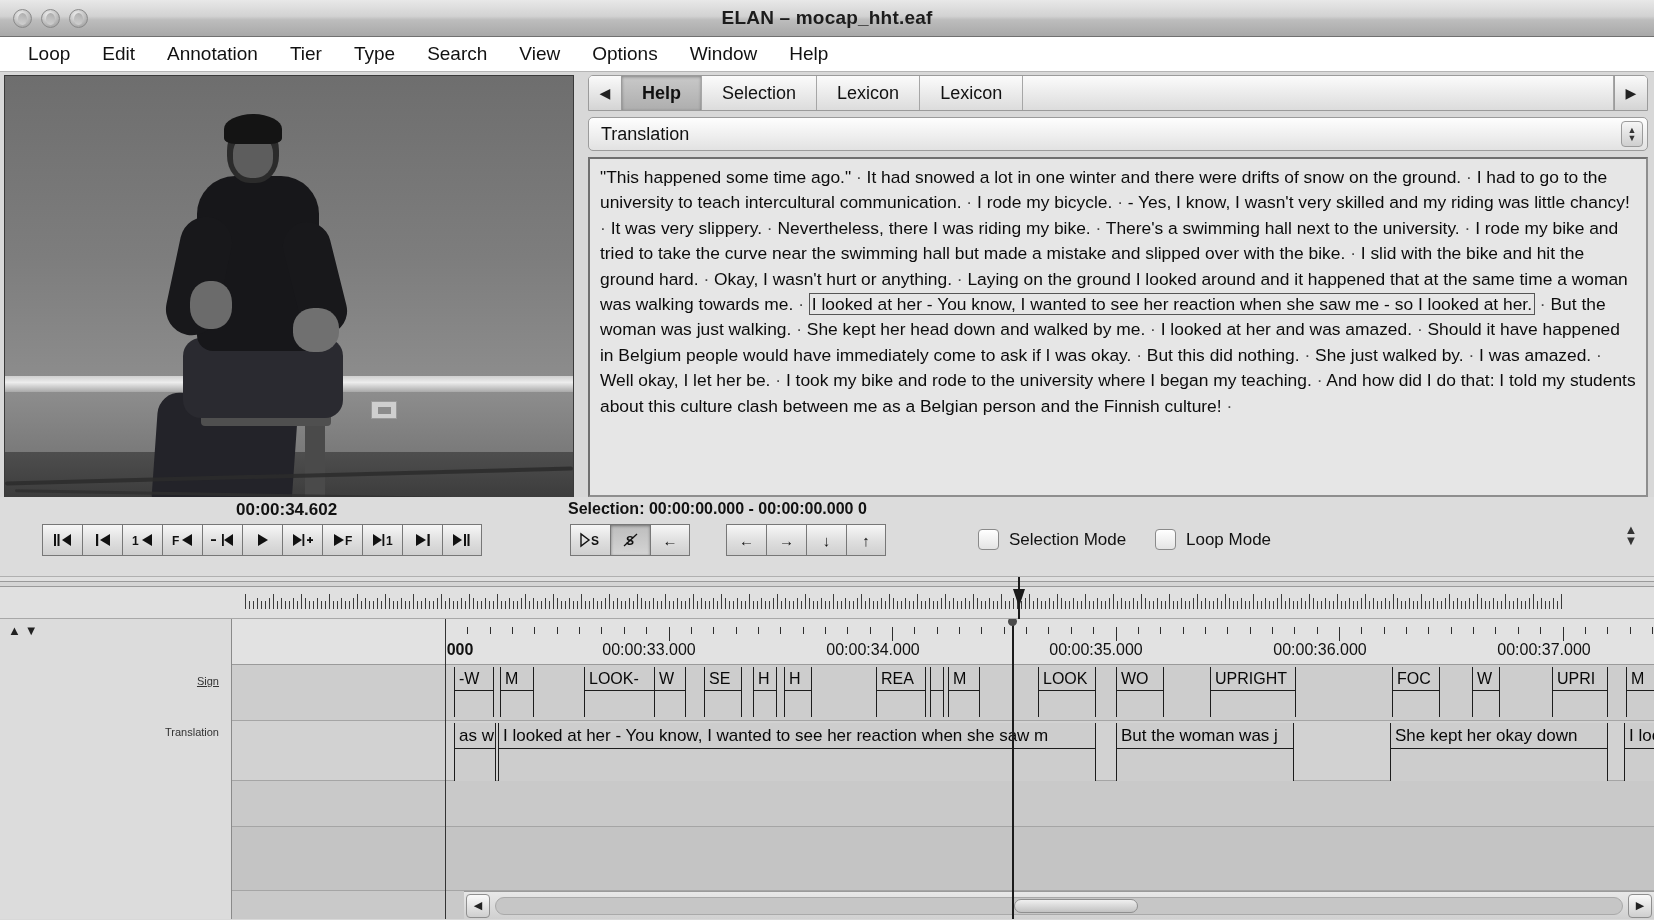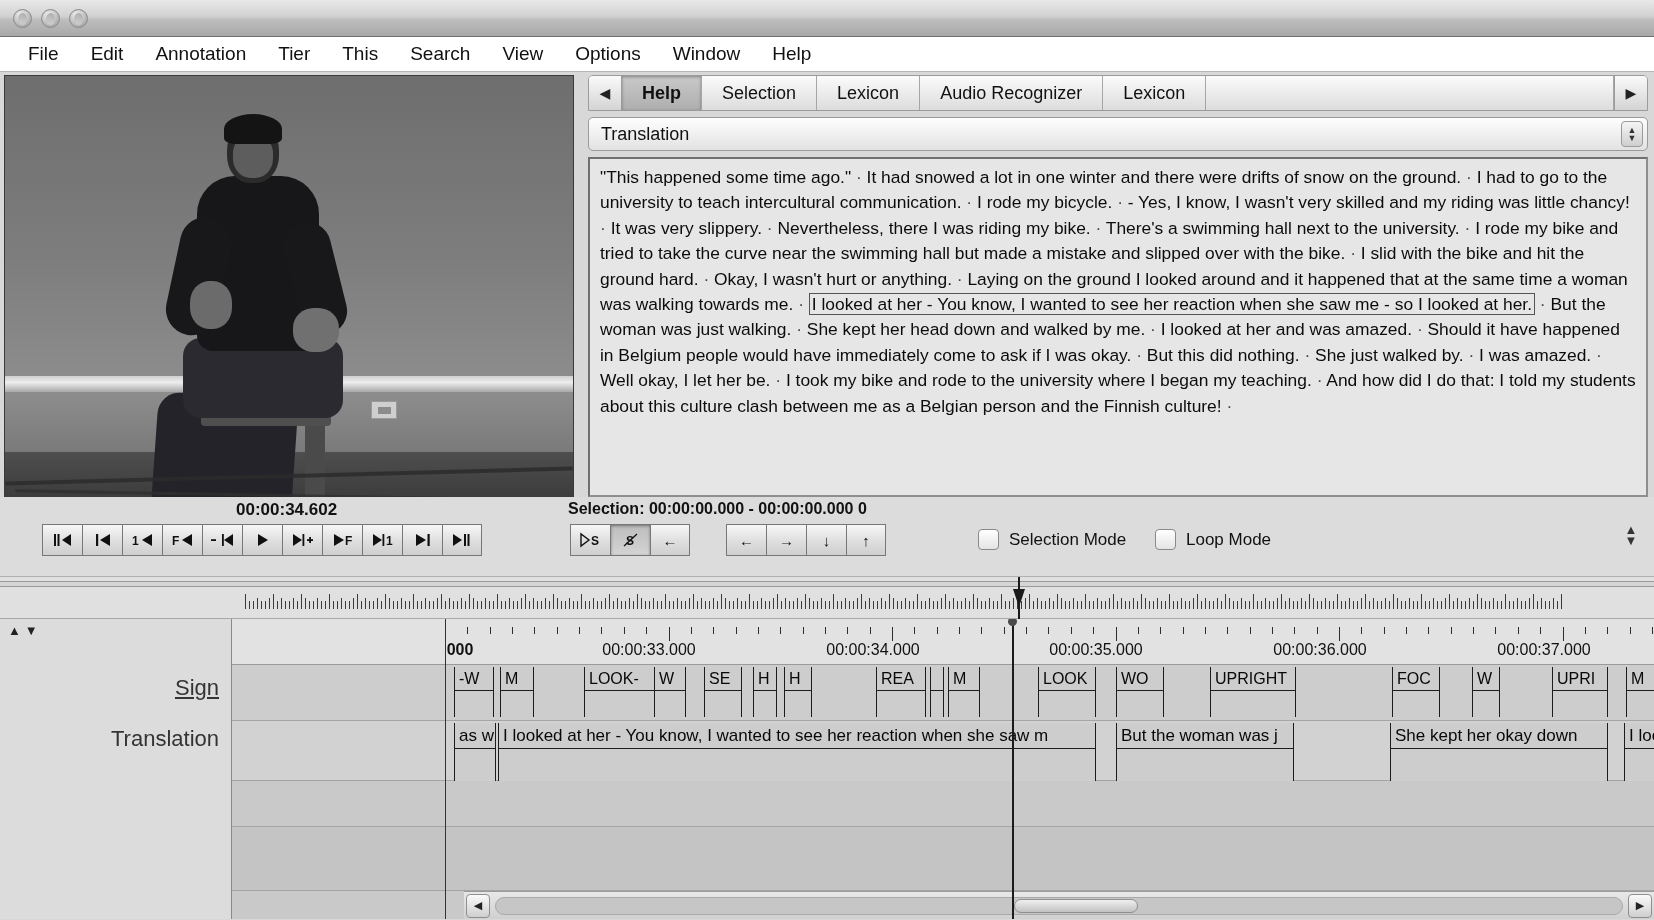--- a/index.html
+++ b/index.html
@@ -215,21 +215,21 @@
     background:#1a1a1a; clip-path: polygon(50% 100%, 0 0, 100% 0);}
 
   
   #timeline { height: 300px; background:#d4d4d4; position:relative; display:flex; }
   #tier-labels {
     width: 232px; background:#dcdcdc; position:relative;
     border-right:1px solid #8a8a8a;
   }
   #sort-arrows { position:absolute; left:8px; top:4px; font-size:13px; color:#222; letter-spacing:4px;}
   .tier-label {
-    position:absolute; right:12px; font-size:22px; color:#333; text-align:center;
+    position:absolute; right:12px; font-size:11px; color:#333; text-align:center;
   }
   .tier-label.active { color:#333; text-decoration: underline; }
 
   #tracks { flex:1; position:relative; background:#c9c9c9; overflow:hidden; }
   #ruler {
     position:absolute; left:0; right:0; top:0; height:46px;
     background:#e2e2e2; border-bottom:1px solid #9a9a9a;
   }
   .rtick { position:absolute; top:8px; width:1px; background:#2e2e2e; }
   .rtick.major { height:14px; width:1.4px; }
@@ -282,28 +282,29 @@
 </style>
 </head>
 <body>
 
 <div id="titlebar">
   <div id="window-buttons">
     <div class="win-btn"></div>
     <div class="win-btn"></div>
     <div class="win-btn"></div>
   </div>
+  <div id="title-text">ELAN – mocap_hht.eaf</div>
 </div>
 
 <div id="menubar">
-  <div class="menu-item">File</div>
+  <div class="menu-item">Loop</div>
   <div class="menu-item">Edit</div>
   <div class="menu-item">Annotation</div>
   <div class="menu-item">Tier</div>
-  <div class="menu-item">This</div>
+  <div class="menu-item">Type</div>
   <div class="menu-item">Search</div>
   <div class="menu-item">View</div>
   <div class="menu-item">Options</div>
   <div class="menu-item">Window</div>
   <div class="menu-item">Help</div>
 </div>
 
 <div id="upper">
 
   <div id="video-panel">
@@ -328,21 +329,20 @@
     <div class="v-cable2"></div>
   </div>
 
   <div id="right-panel">
 
     <div id="tabstrip">
       <div class="tab-arrow">◀</div>
       <div class="tab active">Help</div>
       <div class="tab">Selection</div>
       <div class="tab">Lexicon</div>
-      <div class="tab">Audio Recognizer</div>
       <div class="tab">Lexicon</div>
       <div class="tab spacer"></div>
       <div class="tab-arrow right">▶</div>
     </div>
 
     <div id="combo">
       <div id="combo-label">Translation</div>
       <div id="combo-arrows">
         <span>▲</span>
         <span>▼</span>

